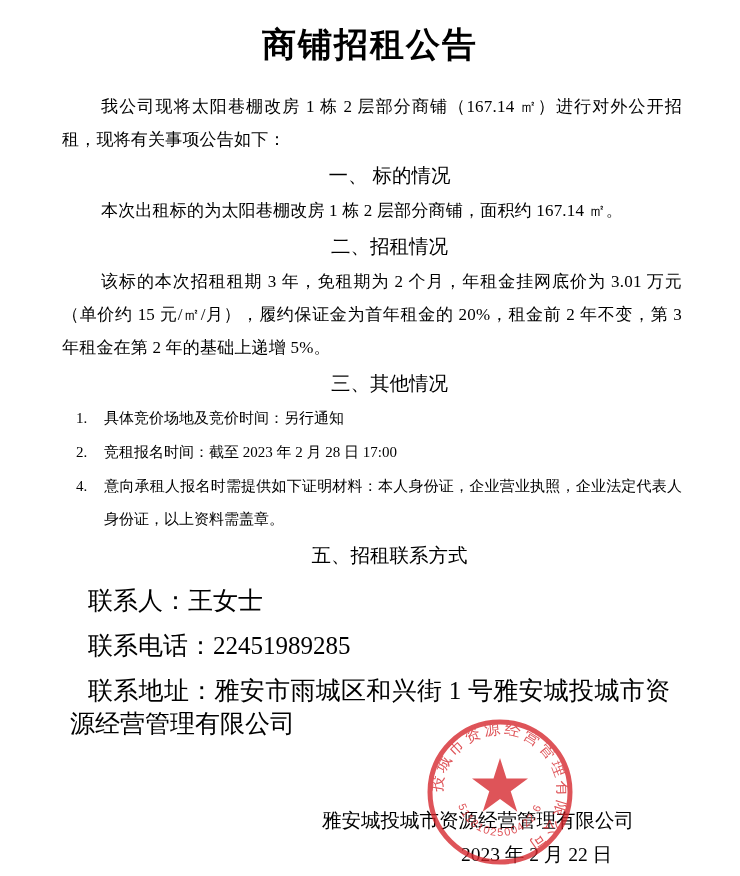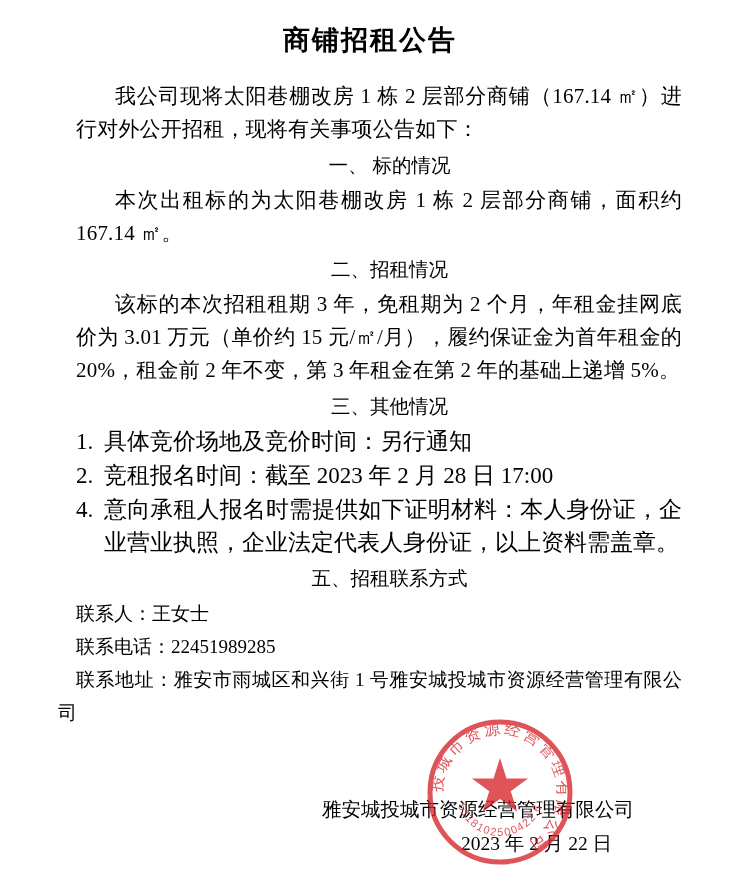--- a/index.html
+++ b/index.html
@@ -17,68 +17,68 @@
   }
   .page {
     position: relative;
     width: 740px;
     height: 876px;
     box-sizing: border-box;
     padding: 14px 58px 0 58px;
   }
   .doc-title {
     text-align: center;
-    font-size: 27px;
+    font-size: 34px;
     font-weight: bold;
     letter-spacing: 2px;
     margin: 8px 0 22px 0;
     font-family: Liberation Mono, monospace;
   }
   .para {
-    font-size: 21px;
+    font-size: 17px;
     line-height: 33px;
     text-align: justify;
     text-justify: inter-ideograph;
-    margin: 0 0 2px 18px;
+    margin: 0 0 2px 4px;
     letter-spacing: 0.2px;
   }
   .indent2 {
     text-indent: 39px;
   }
   .section-head {
     font-size: 19.5px;
     line-height: 33px;
     margin: 3px 0 2px 0;
     text-indent: 39px;
     text-align: center;
   }
   .numlist {
     margin: 0;
     padding: 0;
     list-style: none;
   }
   .numlist li {
-    font-size: 23px;
+    font-size: 15px;
     line-height: 33px;
     text-align: justify;
     text-justify: inter-ideograph;
     padding-left: 46px;
     text-indent: -28px;
     margin-bottom: 1px;
   }
   .numlist li .num {
     display: inline-block;
     width: 28px;
     text-indent: 0;
   }
   .contact-line {
-    font-size: 19px;
+    font-size: 25px;
     line-height: 33px;
     text-indent: 18px;
-    margin: 0;
+    margin: 12px;
     text-align: justify;
     text-justify: inter-ideograph;
   }
   .contact-line .cont {
     text-indent: 0;
   }
   .signature {
     margin-top: 64px;
     text-align: right;
     padding-right: 48px;

